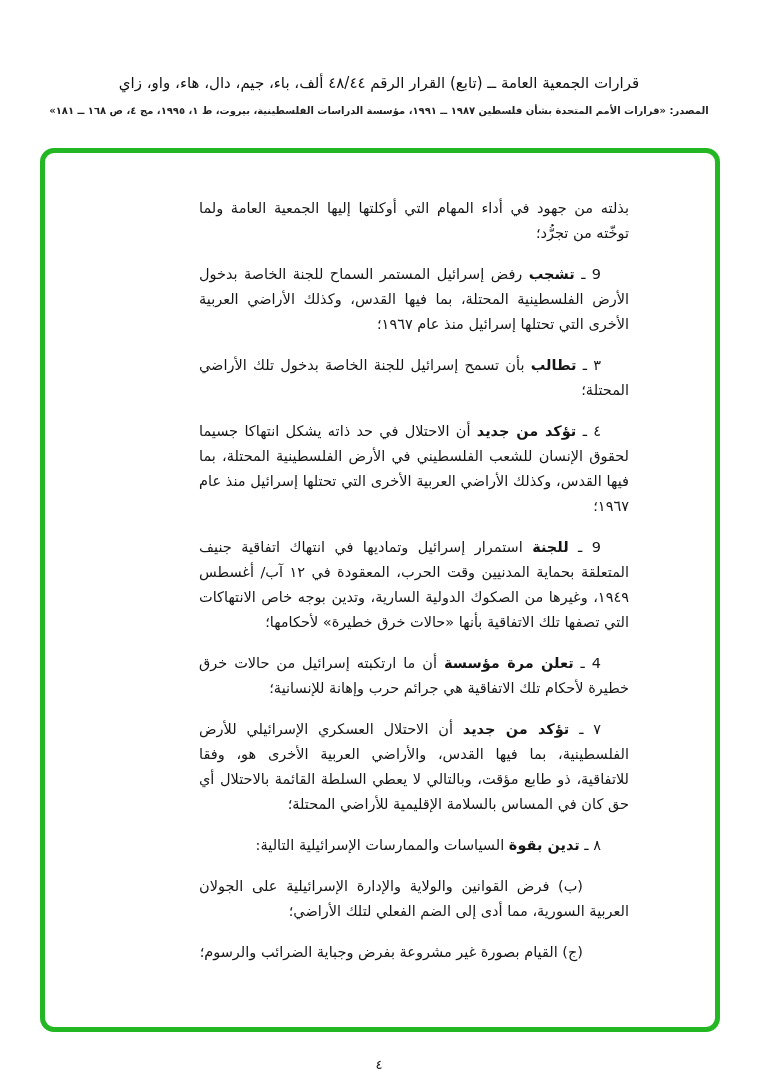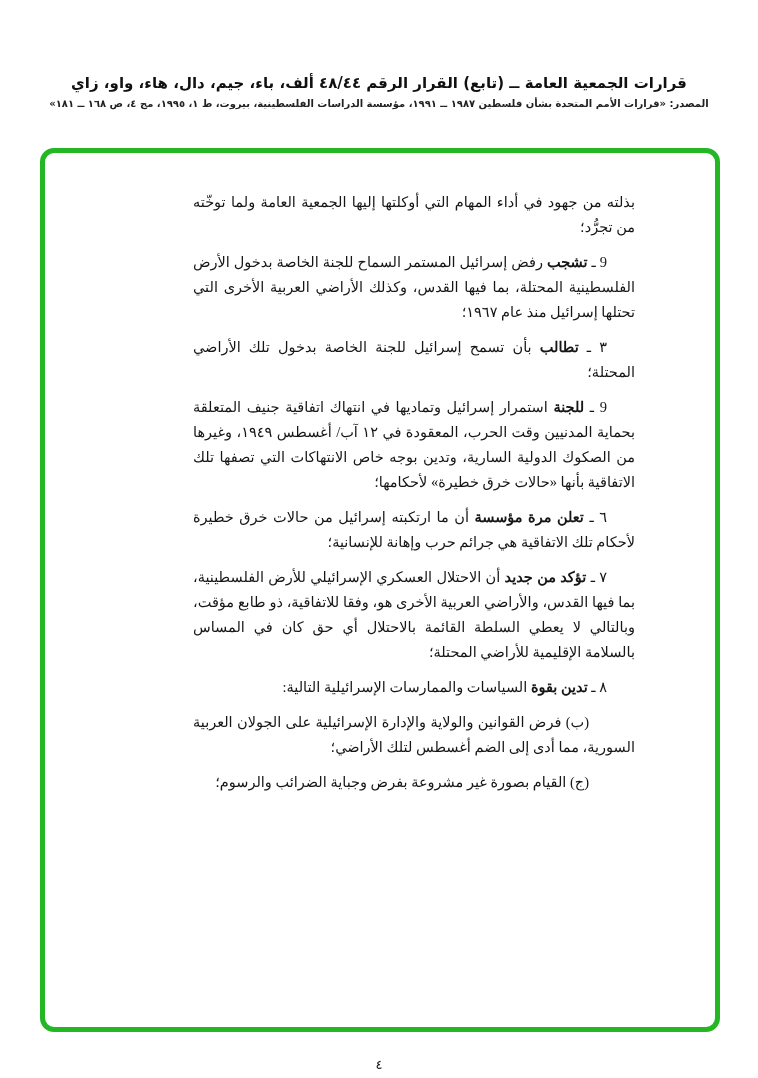--- a/index.html
+++ b/index.html
@@ -14,26 +14,26 @@
   .page { position: absolute; inset: 0; background: #ffffff; }
 
   .header {
     position: absolute;
     top: 74px; left: 0; right: 0;
     text-align: center;
     direction: rtl;
   }
   .header-title {
     font-size: 15px;
-    font-weight: 700;
+    font-weight: 400;
     color: #111111;
     letter-spacing: 0;
   }
   .header-source {
-    margin-top: 6px;
+    margin-top: 13px;
     font-size: 10px;
     font-weight: 700;
     color: #222222;
   }
 
   .green-box {
     position: absolute;
     left: 40px; top: 148px;
     width: 680px; height: 884px;
     border: 5px solid #24b724;
@@ -45,21 +45,21 @@
     position: absolute;
     top: 180px;
     right: 113px;
     width: 462px;
     direction: rtl;
     text-align: justify;
     font-size: 14.5px;
     line-height: 25px;
     color: #161616;
   }
-  .para { text-indent: 28px; margin: 10px; font-family: Liberation Serif, serif; }
+  .para { text-indent: 28px; margin: 16px; }
   .para.cont { text-indent: 0; }
   .para.sub { text-indent: 46px; }
   .num { font-weight: 400; }
   .lead { font-weight: 700; }
 
   .footer {
     position: absolute;
     bottom: 6px; left: 0; right: 0;
     text-align: center;
     font-size: 13px;
@@ -83,40 +83,43 @@
     <p class="para cont"><span class="txt">بذلته من جهود في أداء المهام التي أوكلتها إليها الجمعية العامة ولما توخّته من تجرُّد؛</span></p>
 
     <p class="para"><span class="num">9 ـ</span>
       <span class="lead">تشجب</span>
       <span class="txt">رفض إسرائيل المستمر السماح للجنة الخاصة بدخول الأرض الفلسطينية المحتلة، بما فيها القدس، وكذلك الأراضي العربية الأخرى التي تحتلها إسرائيل منذ عام ١٩٦٧؛</span></p>
 
     <p class="para"><span class="num">٣ ـ</span>
       <span class="lead">تطالب</span>
       <span class="txt">بأن تسمح إسرائيل للجنة الخاصة بدخول تلك الأراضي المحتلة؛</span></p>
 
+    <p class="para"><span class="num">٤ ـ</span>
+      <span class="lead">تؤكد من جديد</span>
+      <span class="txt">أن الاحتلال في حد ذاته يشكل انتهاكا جسيما لحقوق الإنسان للشعب الفلسطيني في الأرض الفلسطينية المحتلة، بما فيها القدس، وكذلك الأراضي العربية الأخرى التي تحتلها إسرائيل منذ عام ١٩٦٧؛</span></p>
 
     <p class="para"><span class="num">9 ـ</span>
       <span class="lead">للجنة</span>
       <span class="txt">استمرار إسرائيل وتماديها في انتهاك اتفاقية جنيف المتعلقة بحماية المدنيين وقت الحرب، المعقودة في ١٢ آب/ أغسطس ١٩٤٩، وغيرها من الصكوك الدولية السارية، وتدين بوجه خاص الانتهاكات التي تصفها تلك الاتفاقية بأنها «حالات خرق خطيرة» لأحكامها؛</span></p>
 
-    <p class="para"><span class="num">٦ ـ</span>
+    <p class="para"><span class="num">4 ـ</span>
       <span class="lead">تعلن مرة مؤسسة</span>
       <span class="txt">أن ما ارتكبته إسرائيل من حالات خرق خطيرة لأحكام تلك الاتفاقية هي جرائم حرب وإهانة للإنسانية؛</span></p>
 
     <p class="para"><span class="num">٧ ـ</span>
       <span class="lead">تؤكد من جديد</span>
       <span class="txt">أن الاحتلال العسكري الإسرائيلي للأرض الفلسطينية، بما فيها القدس، والأراضي العربية الأخرى هو، وفقا للاتفاقية، ذو طابع مؤقت، وبالتالي لا يعطي السلطة القائمة بالاحتلال أي حق كان في المساس بالسلامة الإقليمية للأراضي المحتلة؛</span></p>
 
     <p class="para"><span class="num">٨ ـ</span>
       <span class="lead">تدين بقوة</span>
       <span class="txt">السياسات والممارسات الإسرائيلية التالية:</span></p>
 
 
     <p class="para sub"><span class="num">(ب)</span>
-      <span class="txt">فرض القوانين والولاية والإدارة الإسرائيلية على الجولان العربية السورية، مما أدى إلى الضم أغسطس لتلك الأراضي؛</span></p>
+      <span class="txt">فرض القوانين والولاية والإدارة الإسرائيلية على الجولان العربية السورية، مما أدى إلى الضم الفعلي لتلك الأراضي؛</span></p>
 
     <p class="para sub"><span class="num">(ج)</span>
       <span class="txt">القيام بصورة غير مشروعة بفرض وجباية الضرائب والرسوم؛</span></p>
 
   </div>
 
   <div class="footer">
     <span>٤</span>
   </div>
 

